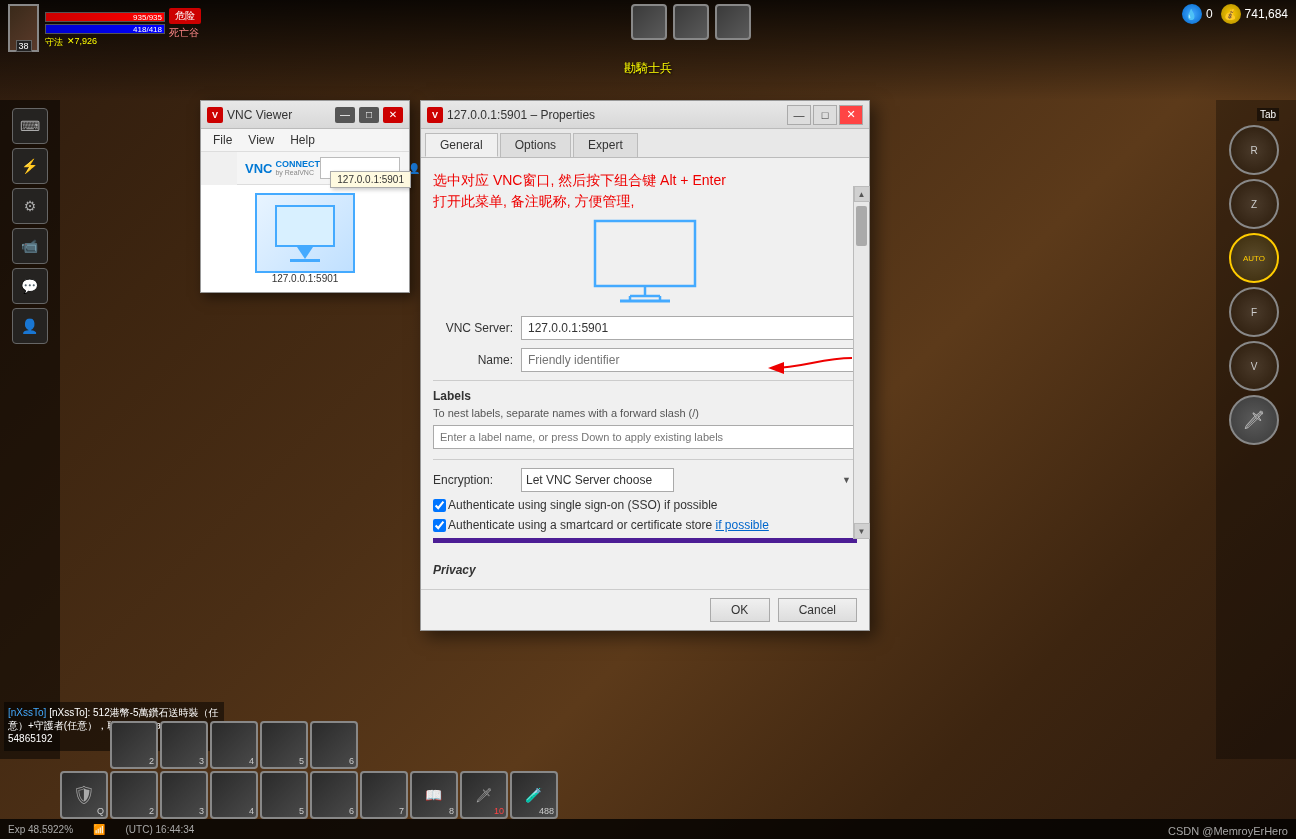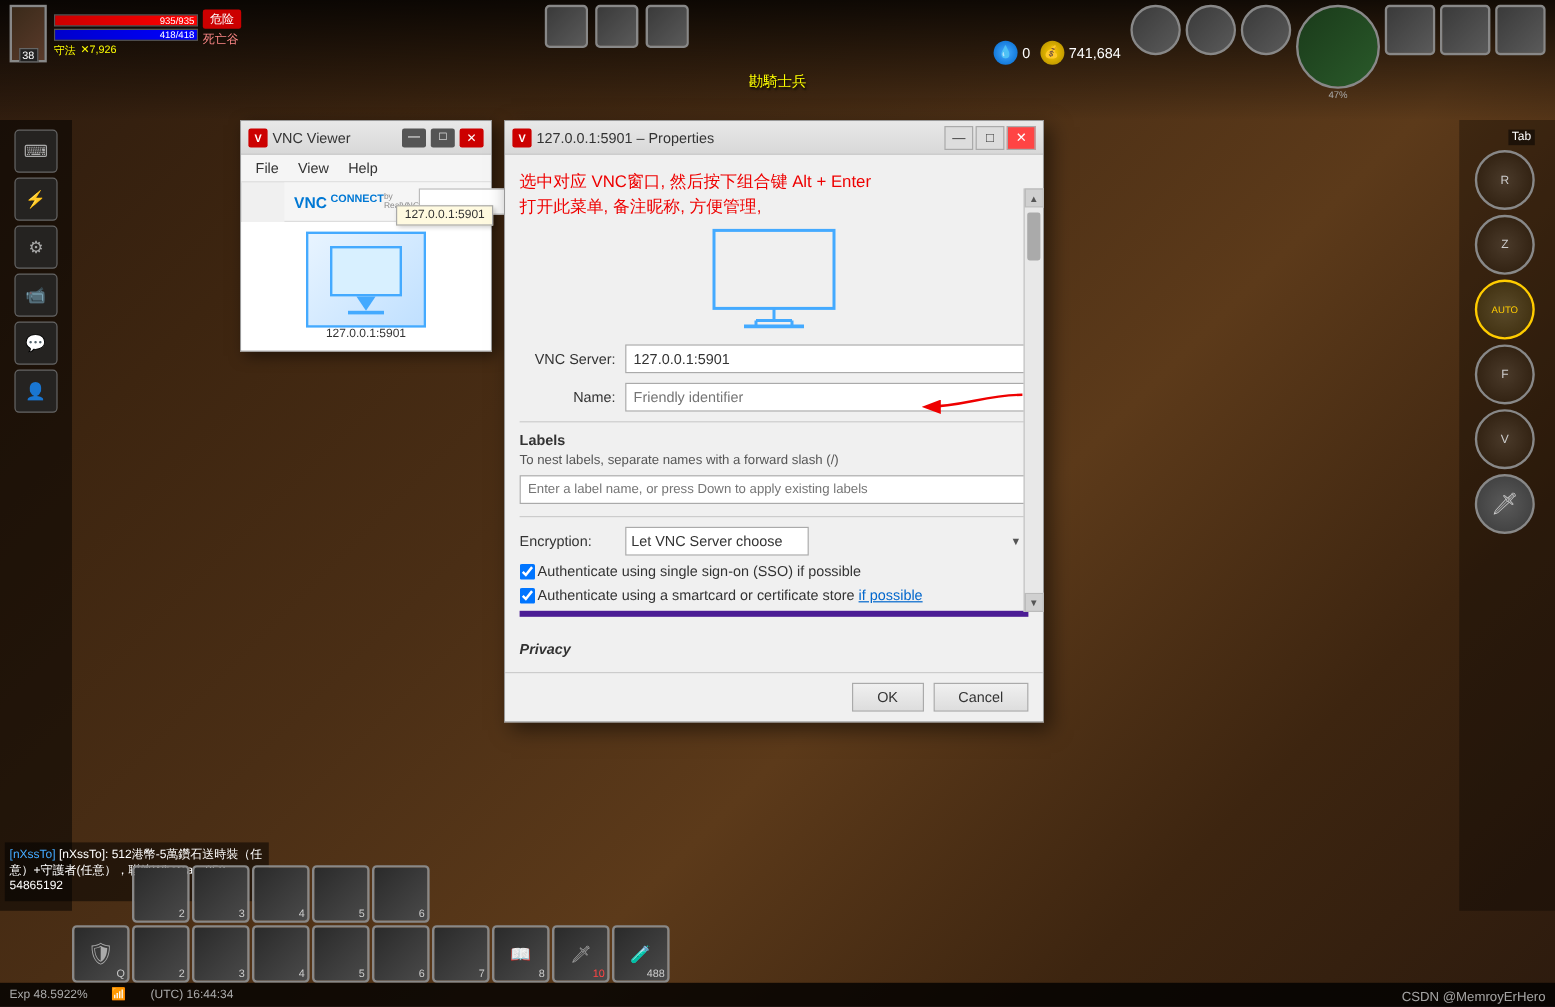--- a/index.html
+++ b/index.html
@@ -766,32 +766,20 @@
 
   <div style="display:flex;align-items:center;gap:8px">
     <div class="hud-resource">
       <div class="resource-icon blue">💧</div>
       <span>0</span>
     </div>
     <div class="hud-resource">
       <div class="resource-icon gold">💰</div>
       <span>741,684</span>
     </div>
-    <div style="display:flex;gap:4px">
-      <div class="hud-skill-icon" style="width:42px;height:42px;border-radius:50%;background:linear-gradient(135deg,#3a3a3a,#5a5a5a)"></div>
-      <div class="hud-skill-icon" style="width:42px;height:42px;border-radius:50%;background:linear-gradient(135deg,#3a3a3a,#5a5a5a)"></div>
-      <div class="hud-skill-icon" style="width:42px;height:42px;border-radius:50%;background:linear-gradient(135deg,#3a3a3a,#5a5a5a)"></div>
-      <div style="display:flex;flex-direction:column;align-items:center">
-        <div class="hud-minimap"></div>
-        <span style="font-size:8px;color:#aaa;margin-top:1px">47%</span>
-      </div>
-      <div class="hud-skill-icon" style="width:42px;height:42px"></div>
-      <div class="hud-skill-icon" style="width:42px;height:42px"></div>
-      <div class="hud-skill-icon" style="width:42px;height:42px"></div>
-    </div>
   </div>
 </div>
 
 <div class="game-sidebar-left">
   <div class="sidebar-icon">⌨</div>
   <div class="sidebar-icon">⚡</div>
   <div class="sidebar-icon">⚙</div>
   <div class="sidebar-icon">📹</div>
   <div class="sidebar-icon">💬</div>
   <div class="sidebar-icon">👤</div>
@@ -896,21 +884,21 @@
     </div>
   </div>
   <div class="vnc-menu-bar">
     <span class="vnc-menu-item">File</span>
     <span class="vnc-menu-item">View</span>
     <span class="vnc-menu-item">Help</span>
   </div>
   <div class="vnc-signin-bar">
     <div style="display:flex;align-items:center;gap:3px;flex:1">
       <span style="color:#0078d4;font-weight:bold;font-size:13px">VNC</span>
-      <div style="display:flex;flex-direction:row;line-height:1">
+      <div style="display:flex;flex-direction:column;line-height:1">
         <span style="color:#0078d4;font-size:9px;font-weight:bold">CONNECT</span>
         <span style="color:#888;font-size:7px">by RealVNC</span>
       </div>
     </div>
     <input type="text" class="vnc-search-input" style="width: 80px;">
     <div class="vnc-signin-btn">
       <span style="font-size:10px">👤</span>
       <span>Sign in...</span>
       <span>▾</span>
     </div>
@@ -936,20 +924,25 @@
   <div class="dialog-titlebar">
     <div class="dialog-title-icon">V</div>
     <span class="dialog-title-text">127.0.0.1:5901 – Properties</span>
     <div class="dialog-controls">
       <div class="dialog-ctrl-btn">—</div>
       <div class="dialog-ctrl-btn">□</div>
       <div class="dialog-ctrl-btn close-btn">✕</div>
     </div>
   </div>
 
+  <div class="dialog-tabs">
+    <div class="dialog-tab active">General</div>
+    <div class="dialog-tab">Options</div>
+    <div class="dialog-tab">Expert</div>
+  </div>
 
   <div style="display:flex;position:relative">
     <div class="dialog-body" style="flex:1;overflow:hidden">
 
       
       <div class="annotation-text">
         <div>选中对应 VNC窗口, 然后按下组合键 Alt + Enter</div>
         <div>打开此菜单, 备注昵称, 方便管理,</div>
       </div>
 

